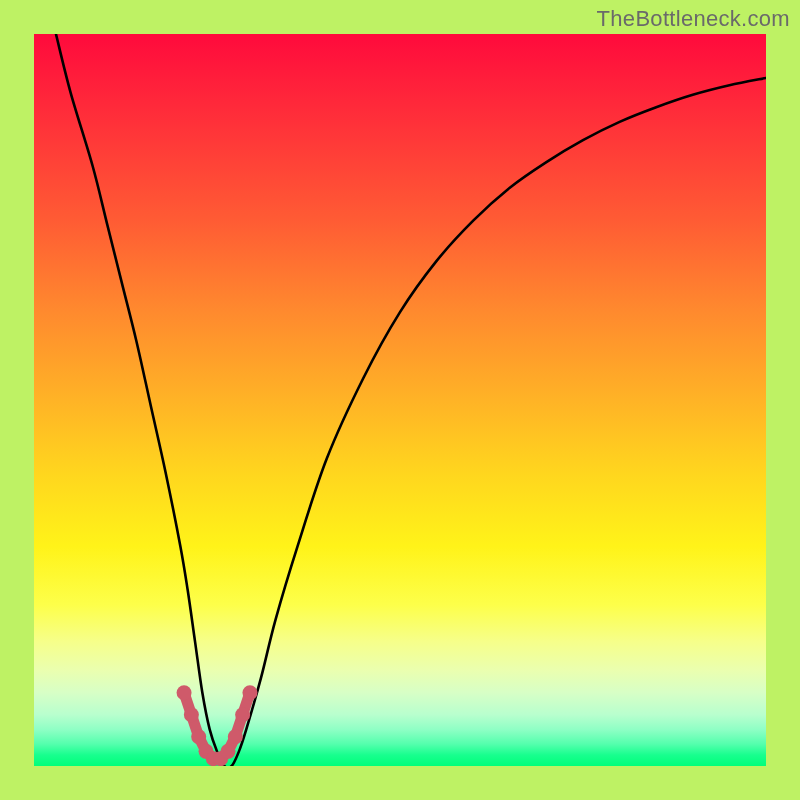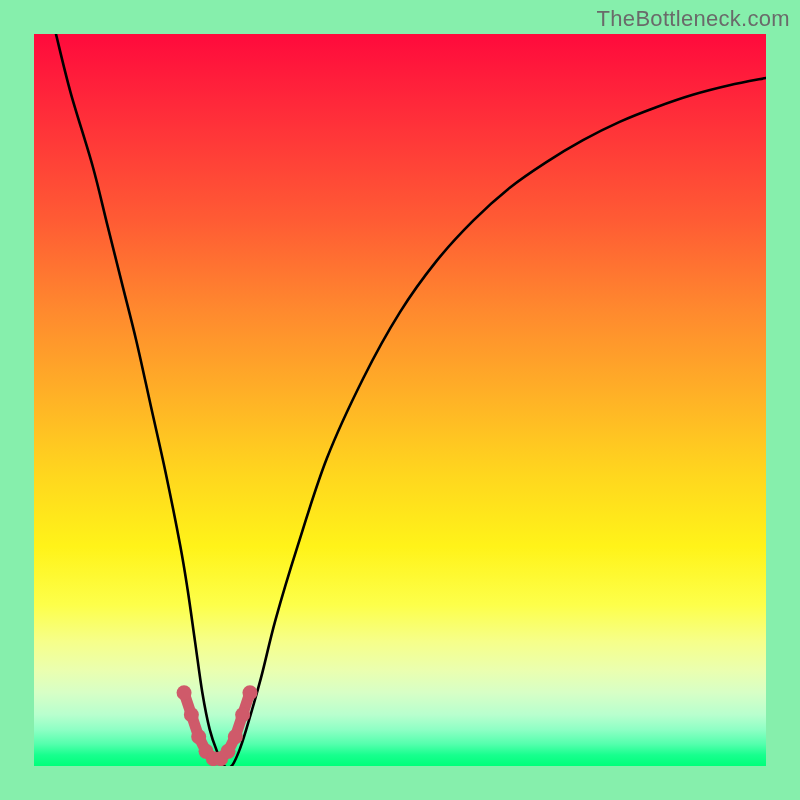--- a/index.html
+++ b/index.html
@@ -10,21 +10,21 @@
     overflow: hidden;
     background: #000;
     font-family: Arial, Helvetica, sans-serif;
   }
   .frame {
     position: absolute;
     left: 0;
     top: 0;
     width: 800px;
     height: 800px;
-    background: #86efac;
+    background: #bef264;
   }
   .plot {
     position: absolute;
     left: 34px;
     top: 34px;
     width: 732px;
     height: 732px;
     background: linear-gradient(to bottom,
       #ff0a3c 0%,
       #ff2a3a 10%,

